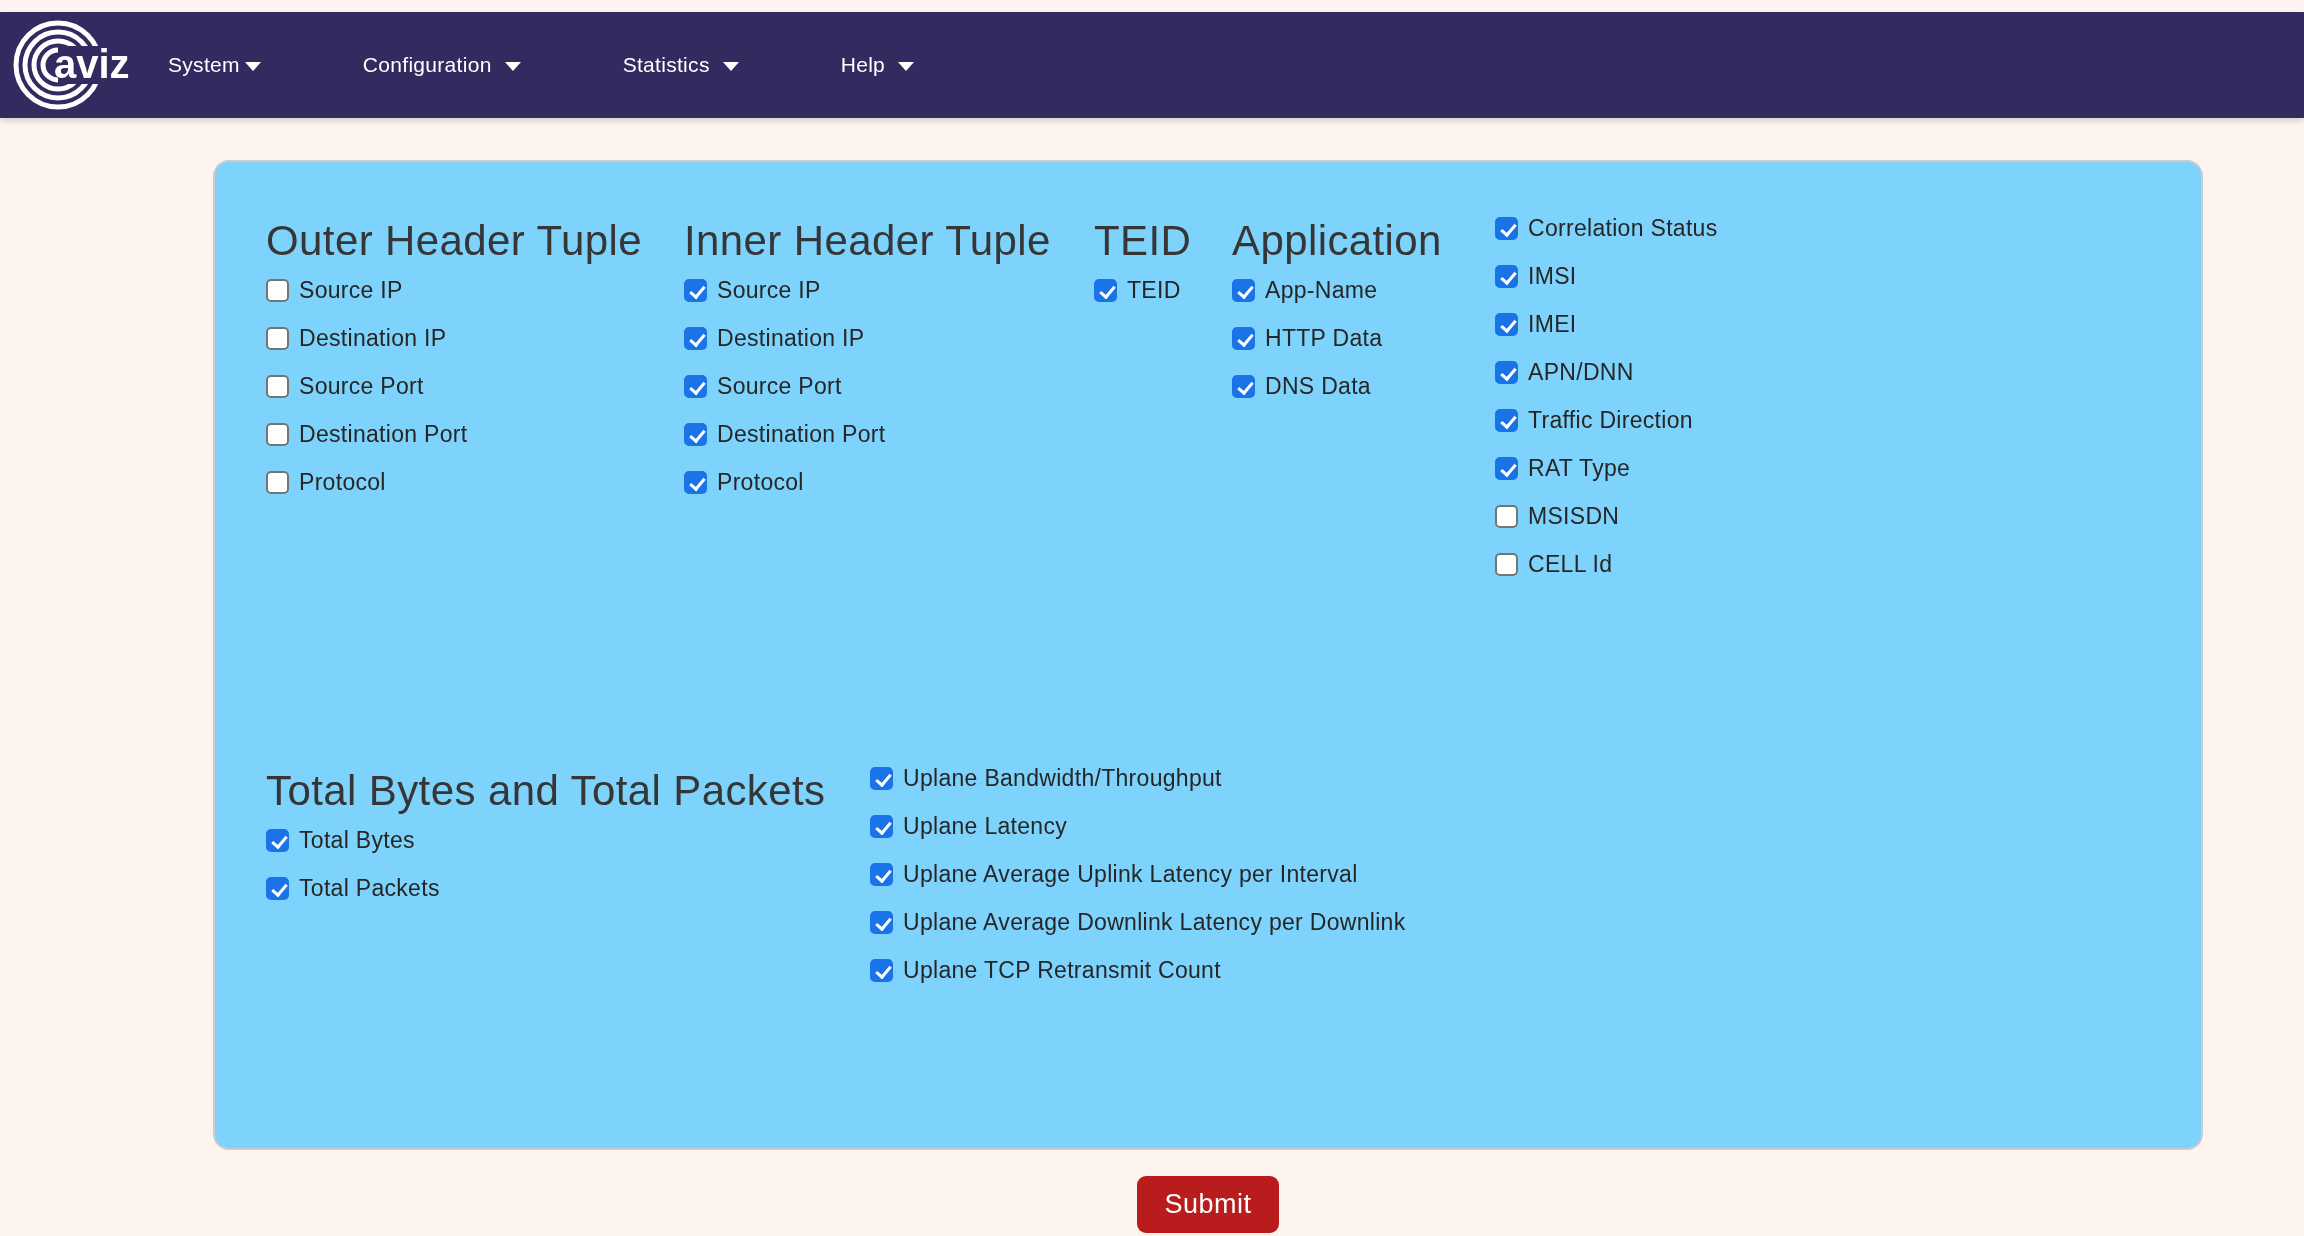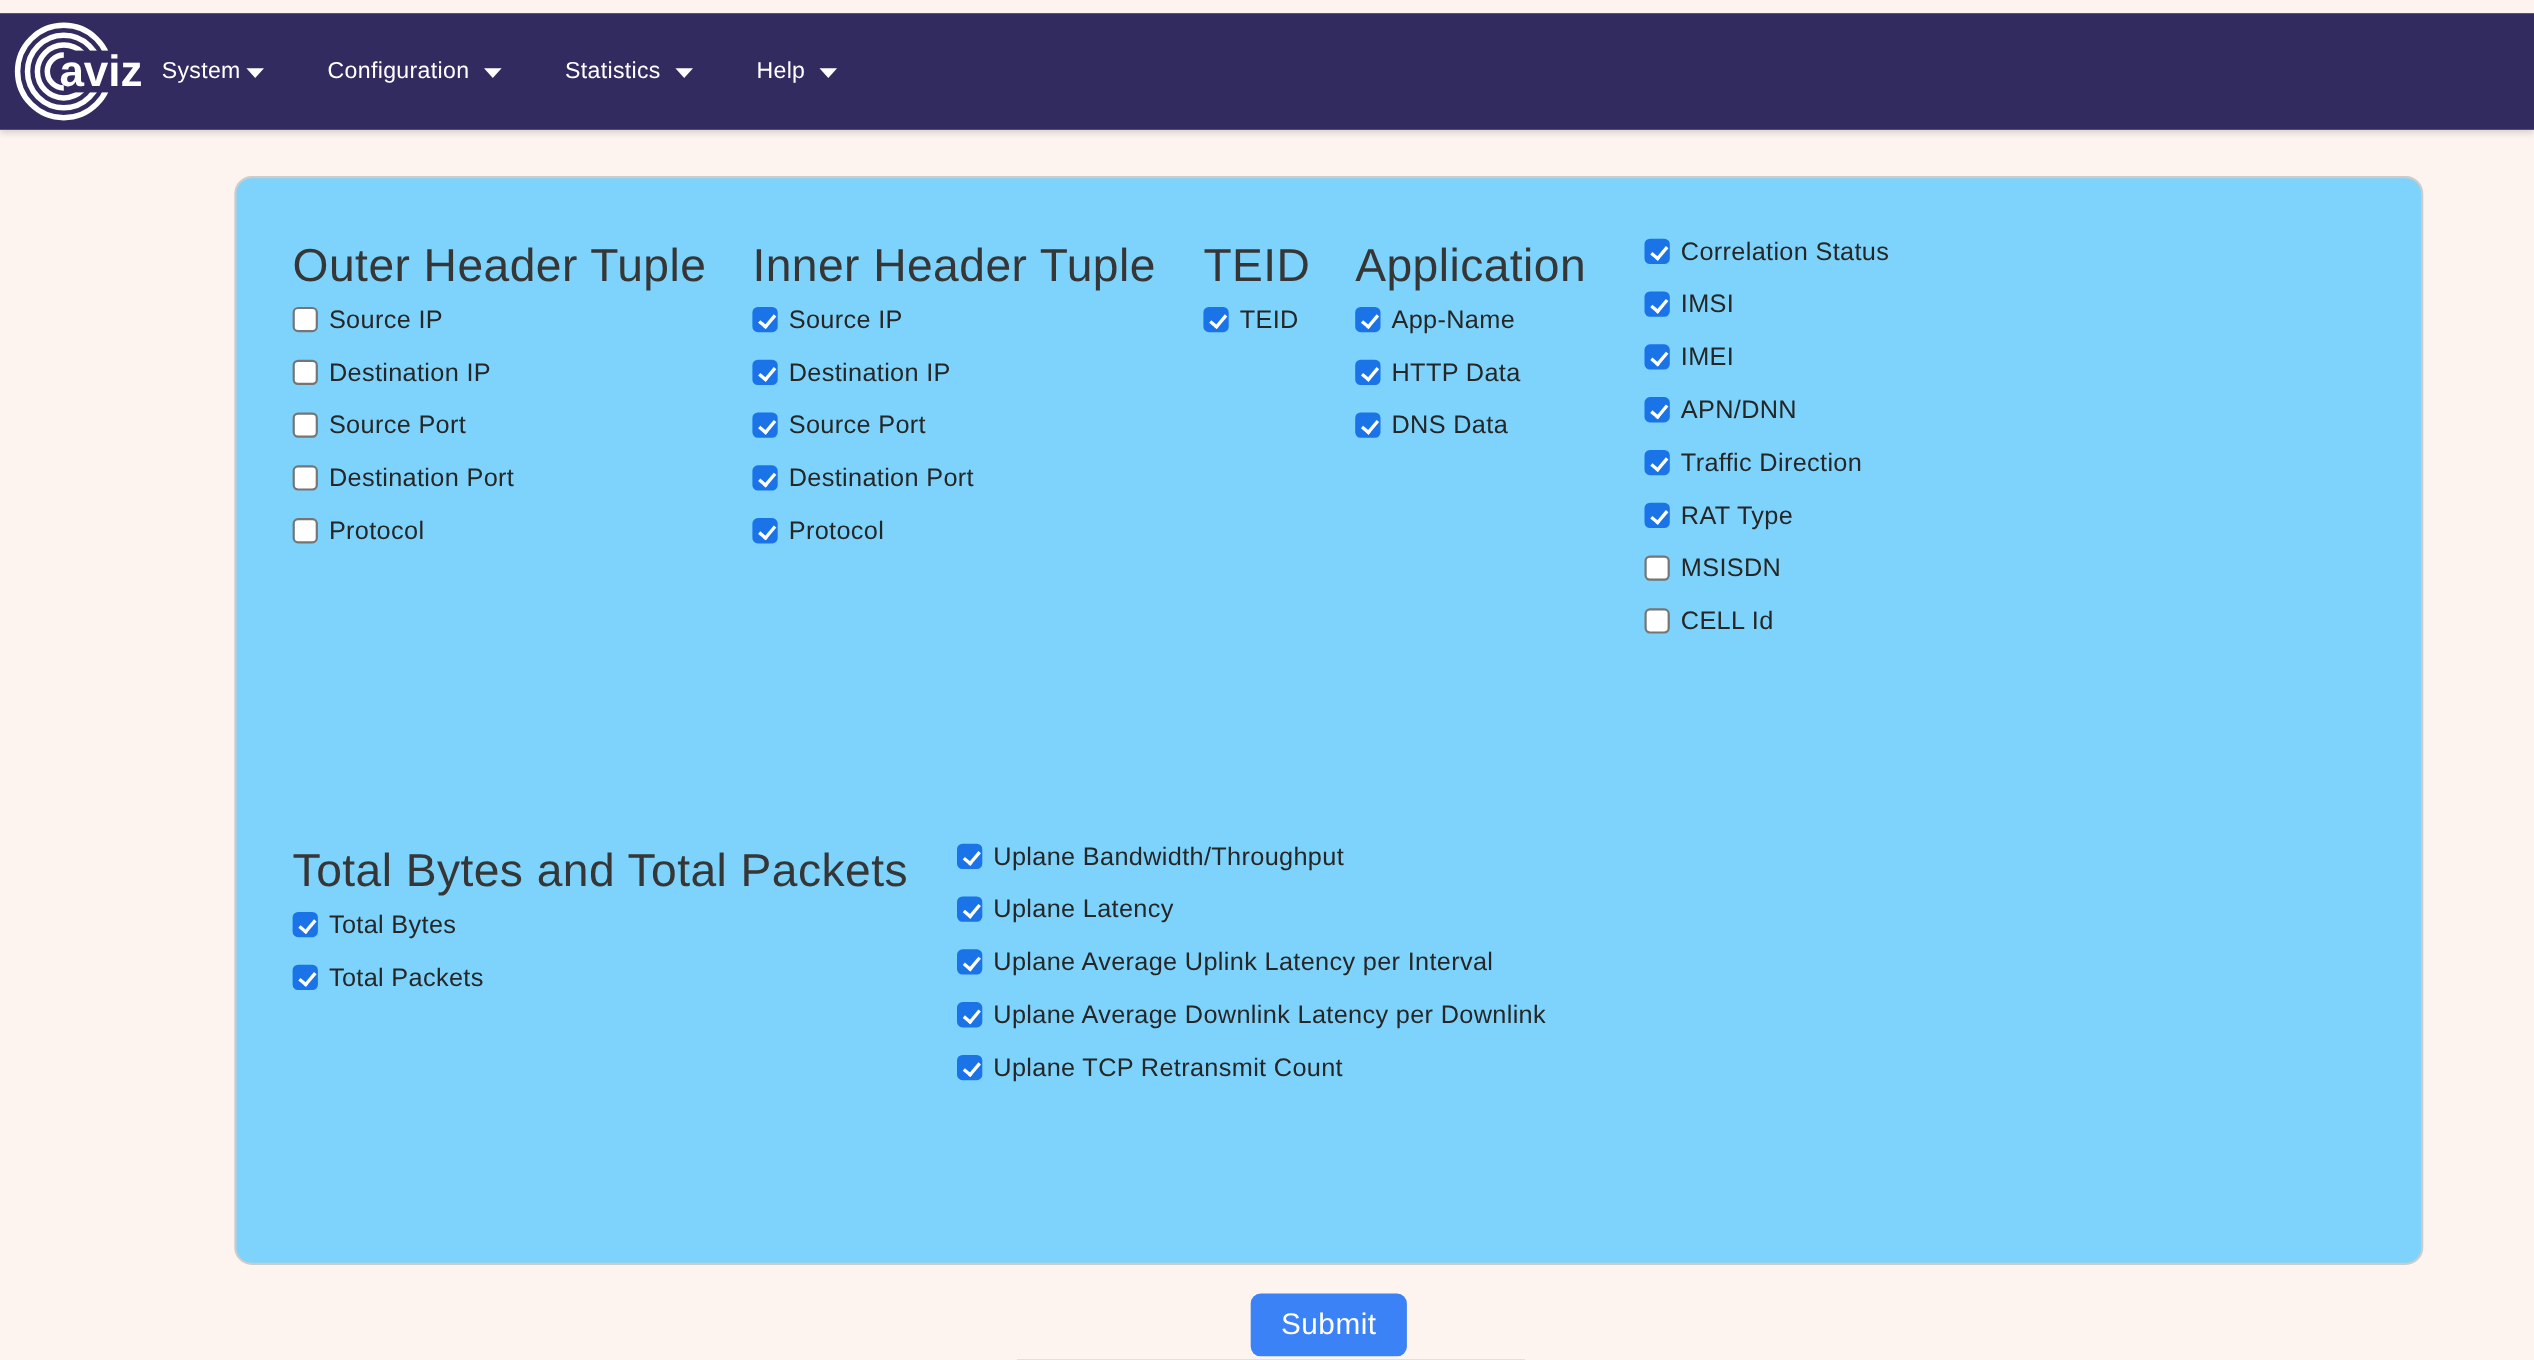--- a/index.html
+++ b/index.html
@@ -15,21 +15,21 @@
 
   
   .navbar {
     position:absolute; top:12px; left:0;
     width:2304px; height:106px;
     background:#322b5f;
     display:flex; align-items:center;
     box-shadow:0 3px 6px rgba(0,0,0,.15);
   }
   .brand { margin-left:12px; display:flex; align-items:center; cursor:pointer; }
-  .nav-items { display:flex; align-items:center; margin-left:7px; }
+  .nav-items { display:flex; align-items:center; margin-left:28px;gap:44px; }
   .nav-item {
     display:flex; align-items:center;
     color:#ffffff; font-size:21px; font-weight:500;
     letter-spacing:.3px; margin-right:58px; cursor:pointer;
     white-space:nowrap;
   }
   .caret {
     display:inline-block; width:0; height:0;
     border-left:8px solid transparent;
     border-right:8px solid transparent;
@@ -77,21 +77,21 @@
     transform:rotate(40deg);
   }
 
   
   .submit-row {
     position:absolute; left:213px; top:1176px;
     width:1990px; text-align:center;
   }
   .submit-btn {
     display:inline-block; min-width:134px; height:57px;
-    background:#3b82f6; color:#ffffff;
+    background:#b91c1c; color:#ffffff;
     border:none; border-radius:9px;
     font-family:"Liberation Sans", sans-serif;
     font-size:27px; letter-spacing:.5px;
     padding:0 27px; cursor:pointer;
   }
 </style>
 </head>
 <body>
 
 <nav class="navbar">

